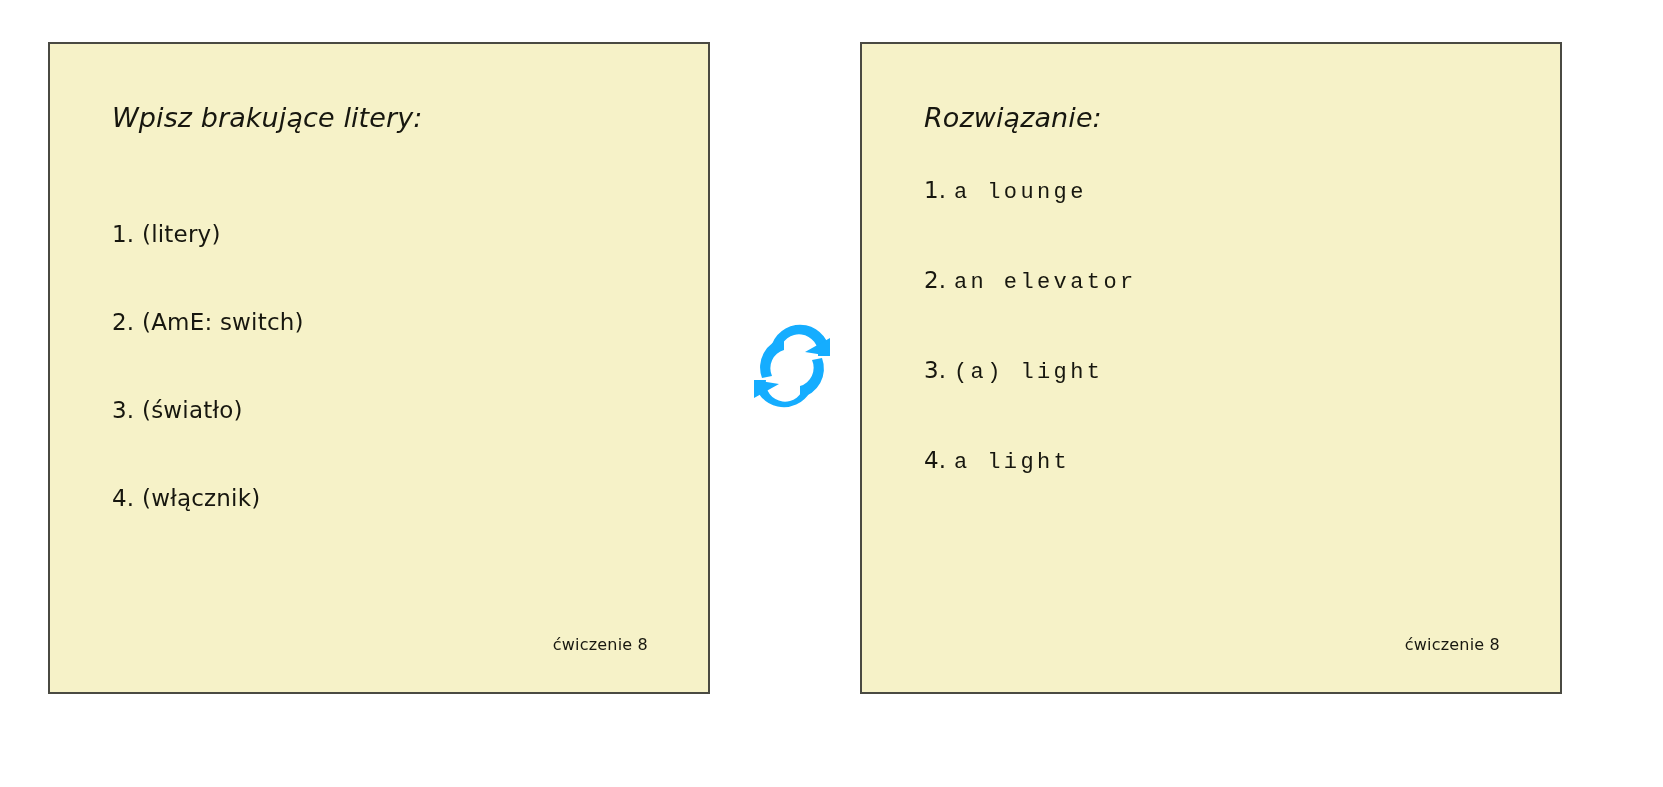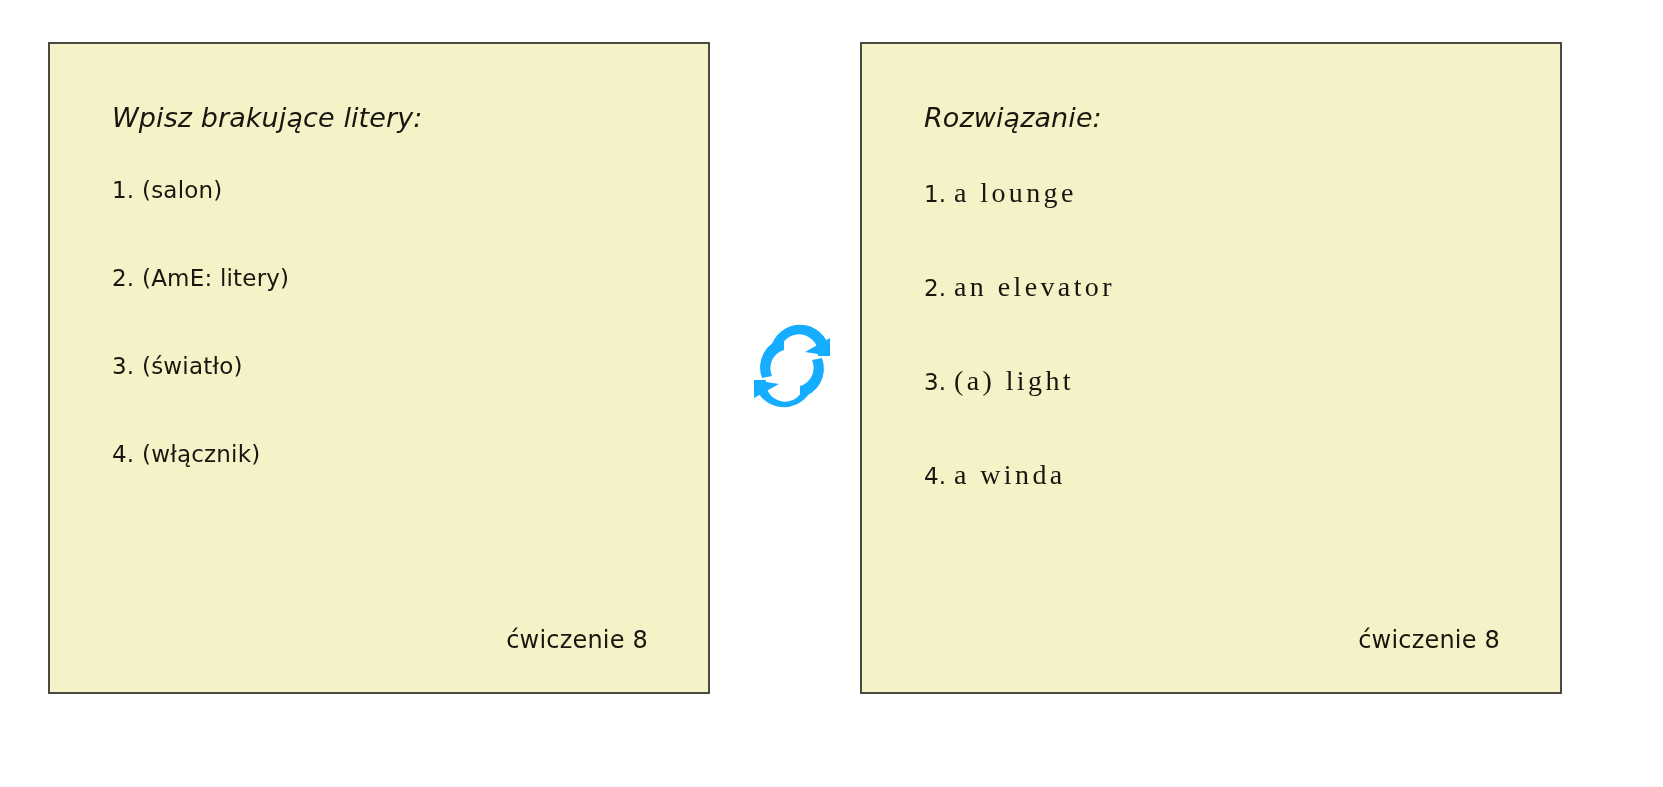--- a/index.html
+++ b/index.html
@@ -32,20 +32,21 @@
     padding: 58px 42px 26px 62px;
     display: flex;
     flex-direction: column;
   }
 
   #card-exercise {
     left: 48px;
     top: 42px;
     width: 662px;
     height: 652px;
+    gap: 44px;
   }
 
   #card-solution {
     left: 860px;
     top: 42px;
     width: 702px;
     height: 652px;
   }
 
   .card-title {
@@ -100,30 +101,30 @@
     white-space: nowrap;
   }
 
   .sol-row .num {
     font-family: "DejaVu Sans", sans-serif;
     width: 30px;
     flex: 0 0 30px;
   }
 
   .sol-row .answer {
-    font-family: Liberation Serif, serif;
-    font-size: 28px;
+    font-family: Liberation Mono, monospace;
+    font-size: 22px;
     letter-spacing: 3.4px;
   }
 
   
   .card-footer {
     margin-top: auto;
     text-align: right;
-    font-size: 24px;
+    font-size: 16px;
     color: #17170f;
     letter-spacing: 0.2px;
     padding-right: 18px;
     padding-bottom: 12px;
   }
 
   
   #sync-icon {
     position: absolute;
     left: 744px;
@@ -139,26 +140,26 @@
 <div id="stage">
 
   <section class="card" id="card-exercise">
 
     <h2 class="card-title">Wpisz brakujące litery:</h2>
 
     <div class="rows">
 
       <div class="ex-row">
         <span class="num">1.</span>
-        <span class="hint">(salon)</span>
+        <span class="hint">(litery)</span>
       </div>
 
       <div class="ex-row">
         <span class="num">2.</span>
-        <span class="hint">(AmE: litery)</span>
+        <span class="hint">(AmE: switch)</span>
       </div>
 
       <div class="ex-row">
         <span class="num">3.</span>
         <span class="hint">(światło)</span>
       </div>
 
       <div class="ex-row">
         <span class="num">4.</span>
         <span class="hint">(włącznik)</span>
@@ -214,21 +215,21 @@
         <span class="answer">an elevator</span>
       </div>
 
       <div class="sol-row">
         <span class="num">3.</span>
         <span class="answer">(a) light</span>
       </div>
 
       <div class="sol-row">
         <span class="num">4.</span>
-        <span class="answer">a winda</span>
+        <span class="answer">a light</span>
       </div>
 
     </div>
 
     <div class="card-footer">ćwiczenie 8</div>
   </section>
 
 </div>
 
 </body></html>

